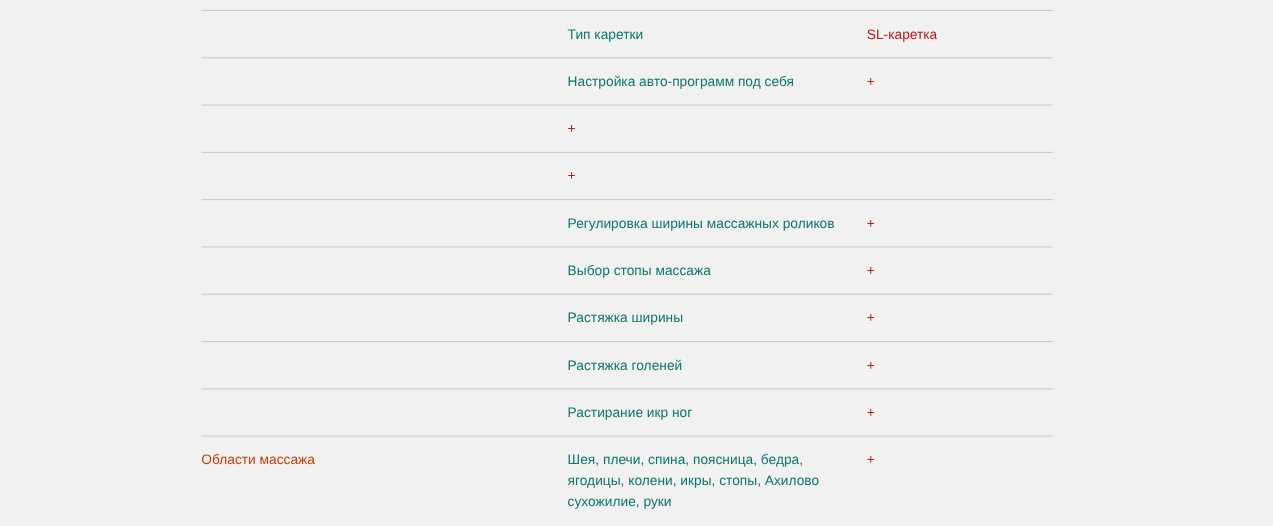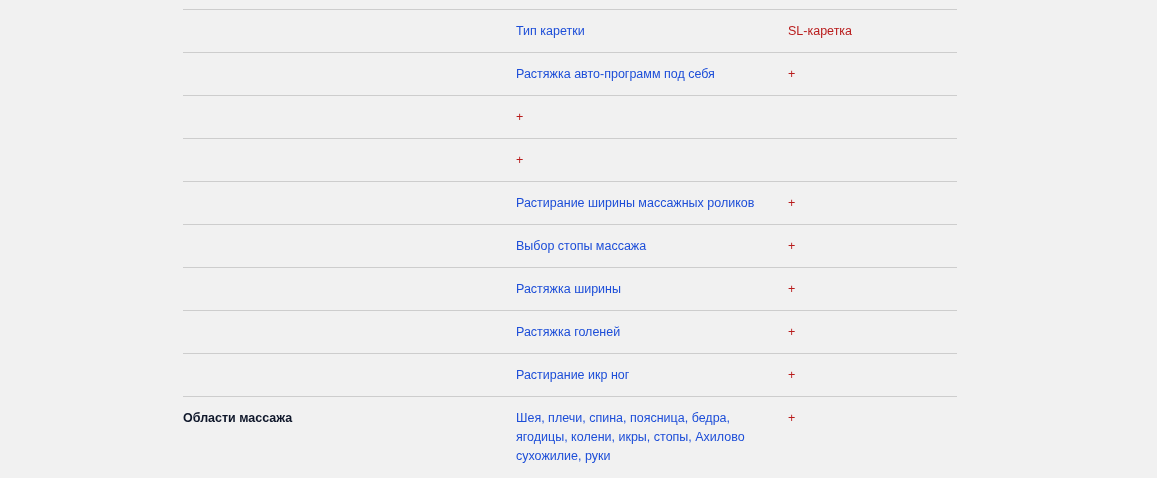--- a/index.html
+++ b/index.html
@@ -34,61 +34,61 @@
     min-height: 19px;
   }
   .spec-row:last-child {
     border-bottom: none;
   }
   .cell {
     padding-right: 16px;
     overflow-wrap: break-word;
   }
   .cell.label {
-    font-weight: bold;
-    color: #0f172a;
+    font-weight: normal;
+    color: #c2410c;
   }
   .cell.feature {
-    color: #1d4ed8;
+    color: #0f766e;
   }
   .cell.value {
     color: #b91c1c;
     padding-right: 0;
   }
 </style>
 </head>
 <body style="background: rgb(241, 241, 241); color: rgb(28, 28, 28);">
 
 <main class="page">
   <section class="spec-table" id="spec-table">
   <div class="spec-row">
     <div class="cell label"></div>
     <div class="cell feature">Тип каретки</div>
     <div class="cell value">SL-каретка</div>
   </div>
 
   <div class="spec-row">
     <div class="cell label"></div>
-    <div class="cell feature">Растяжка авто-программ под себя</div>
+    <div class="cell feature">Настройка авто-программ под себя</div>
     <div class="cell value">+</div>
   </div>
 
   <div class="spec-row">
     <div class="cell label"></div>
     <div class="cell value">+</div>
   </div>
 
   <div class="spec-row">
     <div class="cell label"></div>
     <div class="cell value">+</div>
   </div>
 
   <div class="spec-row">
     <div class="cell label"></div>
-    <div class="cell feature">Растирание ширины массажных роликов</div>
+    <div class="cell feature">Регулировка ширины массажных роликов</div>
     <div class="cell value">+</div>
   </div>
 
   <div class="spec-row">
     <div class="cell label"></div>
     <div class="cell feature">Выбор стопы массажа</div>
     <div class="cell value">+</div>
   </div>
 
   <div class="spec-row">

